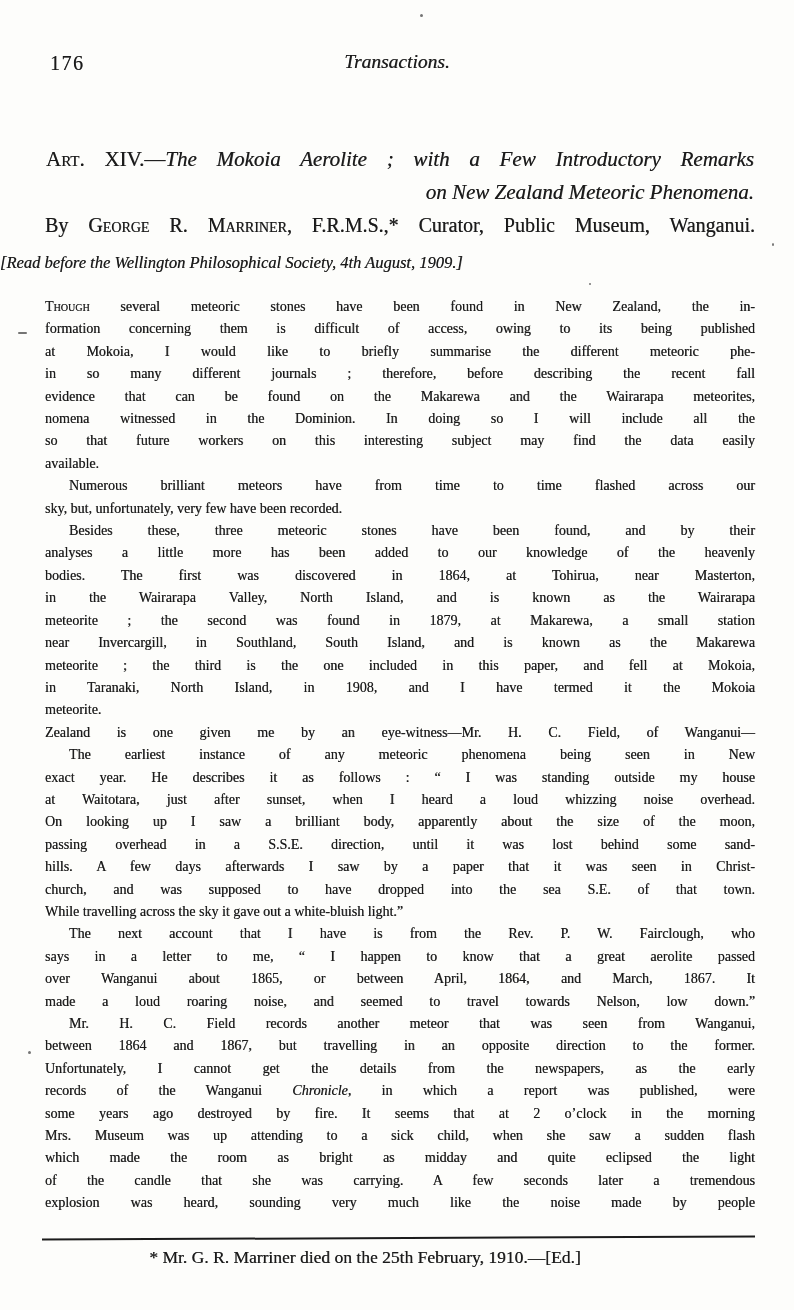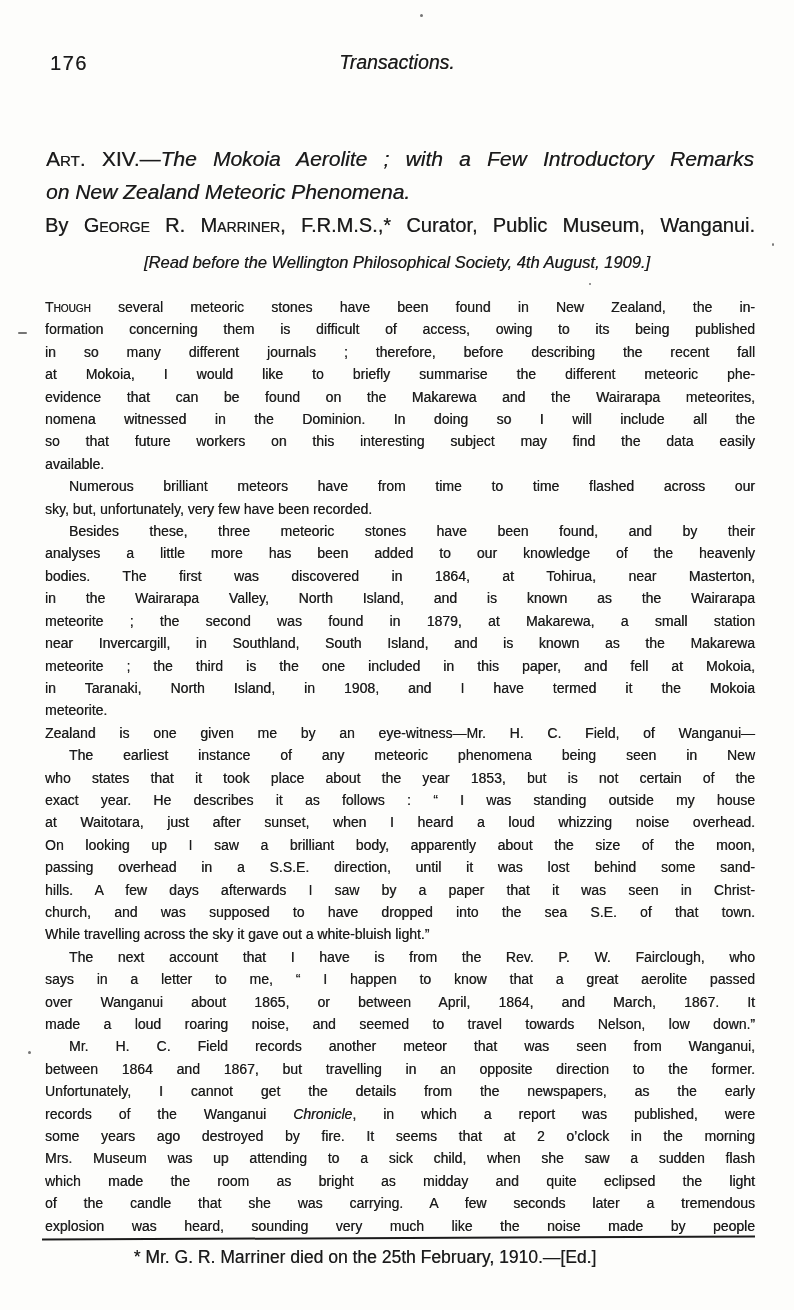--- a/index.html
+++ b/index.html
@@ -2,21 +2,21 @@
 <html><head>
 <meta charset="utf-8">
 <style>
   html, body { margin: 0; padding: 0; background: #ffffff; }
   .page {
     position: relative;
     width: 794px;
     height: 1310px;
     background: #fdfdfb;
     color: #1a1a1a;
-    font-family: Liberation Sans, sans-serif;
+    font-family: Liberation Serif, serif;
     overflow: hidden;
     text-shadow: 0.35px 0 0 rgba(20,20,20,0.65);
   }
   .pageno {
     position: absolute;
     top: 52px; left: 50px;
     font-size: 20px;
     letter-spacing: 1.5px;
   }
   .runhead {
@@ -31,35 +31,35 @@
     top: 147px; left: 46px; width: 708px;
     font-size: 21px;
     text-align: justify;
     text-align-last: justify;
     white-space: nowrap;
   }
   .title1 .rest { font-style: italic; }
   .title2 {
     position: absolute;
     top: 180px; left: 46px; width: 708px;
-    text-align: left;
+    text-align: right;
     font-style: italic;
     font-size: 21px;
   }
   .byline {
     position: absolute;
     top: 214px; left: 45px; width: 710px;
     font-size: 20px;
     text-align: justify;
     text-align-last: justify;
   }
   .readnote {
     position: absolute;
     top: 253px; left: 0; width: 100%;
-    text-align: center;
+    text-align: left;
     font-style: italic;
     font-size: 16.5px;
   }
   .article-body {
     position: absolute;
     top: 296px; left: 45px; width: 710px;
     font-size: 14px;
   }
   .bodyline {
     height: 22.42px;
@@ -100,22 +100,22 @@
   <div class="title2">on New Zealand Meteoric Phenomena.</div>
 
   <div class="byline"><span>By </span><span class="sc">George R. Marriner</span><span>, F.R.M.S.,* Curator, Public Museum, Wanganui.</span></div>
 
   <div class="readnote">[Read before the Wellington Philosophical Society, 4th August, 1909.]</div>
 
   <div class="article-body">
       <div>
         <div class="bodyline just"><span class="sc">Though</span> several meteoric stones have been found in New Zealand, the in-</div>
         <div class="bodyline just">formation concerning them is difficult of access, owing to its being published</div>
+        <div class="bodyline just">at Mokoia, I would like to briefly summarise the different meteoric phe-</div>
         <div class="bodyline just">in so many different journals ; therefore, before describing the recent fall</div>
-        <div class="bodyline just">at Mokoia, I would like to briefly summarise the different meteoric phe-</div>
         <div class="bodyline just">evidence that can be found on the Makarewa and the Wairarapa meteorites,</div>
         <div class="bodyline just">nomena witnessed in the Dominion.  In doing so I will include all the</div>
         <div class="bodyline just">so that future workers on this interesting subject may find the data easily</div>
         <div class="bodyline">available.</div>
       </div>
       <div>
         <div class="bodyline just indent">Numerous brilliant meteors have from time to time flashed across our</div>
         <div class="bodyline">sky, but, unfortunately, very few have been recorded.</div>
       </div>
       <div>
@@ -125,21 +125,20 @@
         <div class="bodyline just">in the Wairarapa Valley, North Island, and is known as the Wairarapa</div>
         <div class="bodyline just">meteorite ; the second was found in 1879, at Makarewa, a small station</div>
         <div class="bodyline just">near Invercargill, in Southland, South Island, and is known as the Makarewa</div>
         <div class="bodyline just">meteorite ; the third is the one included in this paper, and fell at Mokoia,</div>
         <div class="bodyline just">in Taranaki, North Island, in 1908, and I have termed it the Mokoia</div>
         <div class="bodyline">meteorite.</div>
       </div>
       <div>
         <div class="bodyline just">Zealand is one given me by an eye-witness—Mr. H. C. Field, of Wanganui—</div>
         <div class="bodyline just indent">The earliest instance of any meteoric phenomena being seen in New</div>
-        <div class="bodyline just">who states that it took place about the year 1853, but is not certain of the</div>
         <div class="bodyline just">exact year.  He describes it as follows : “ I was standing outside my house</div>
         <div class="bodyline just">at Waitotara, just after sunset, when I heard a loud whizzing noise overhead.</div>
         <div class="bodyline just">On looking up I saw a brilliant body, apparently about the size of the moon,</div>
         <div class="bodyline just">passing overhead in a S.S.E. direction, until it was lost behind some sand-</div>
         <div class="bodyline just">hills.  A few days afterwards I saw by a paper that it was seen in Christ-</div>
         <div class="bodyline just">church, and was supposed to have dropped into the sea S.E. of that town.</div>
         <div class="bodyline">While travelling across the sky it gave out a white-bluish light.”</div>
       </div>
       <div>
         <div class="bodyline just indent">The next account that I have is from the Rev. P. W. Fairclough, who</div>

